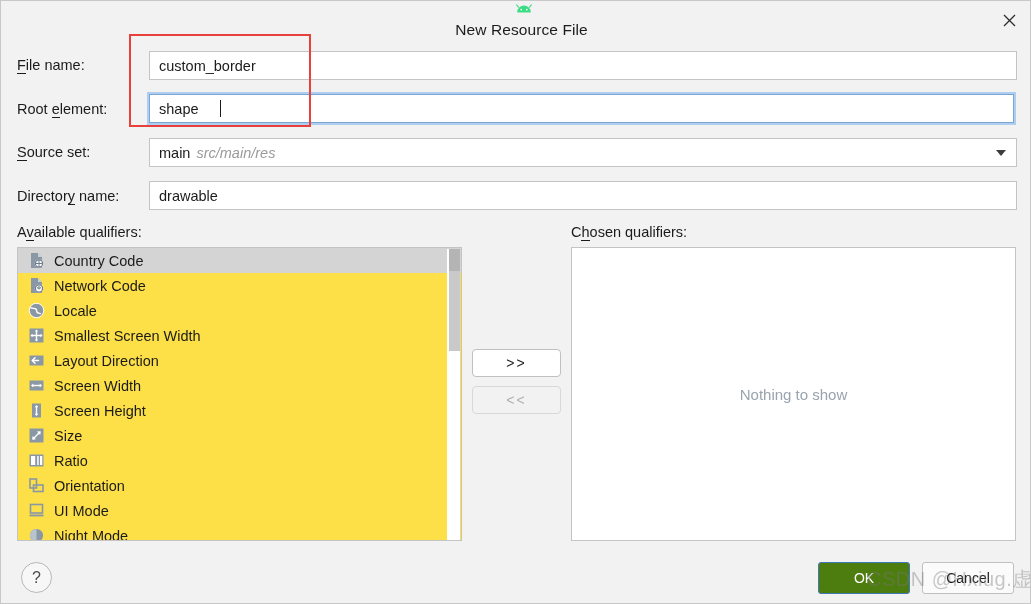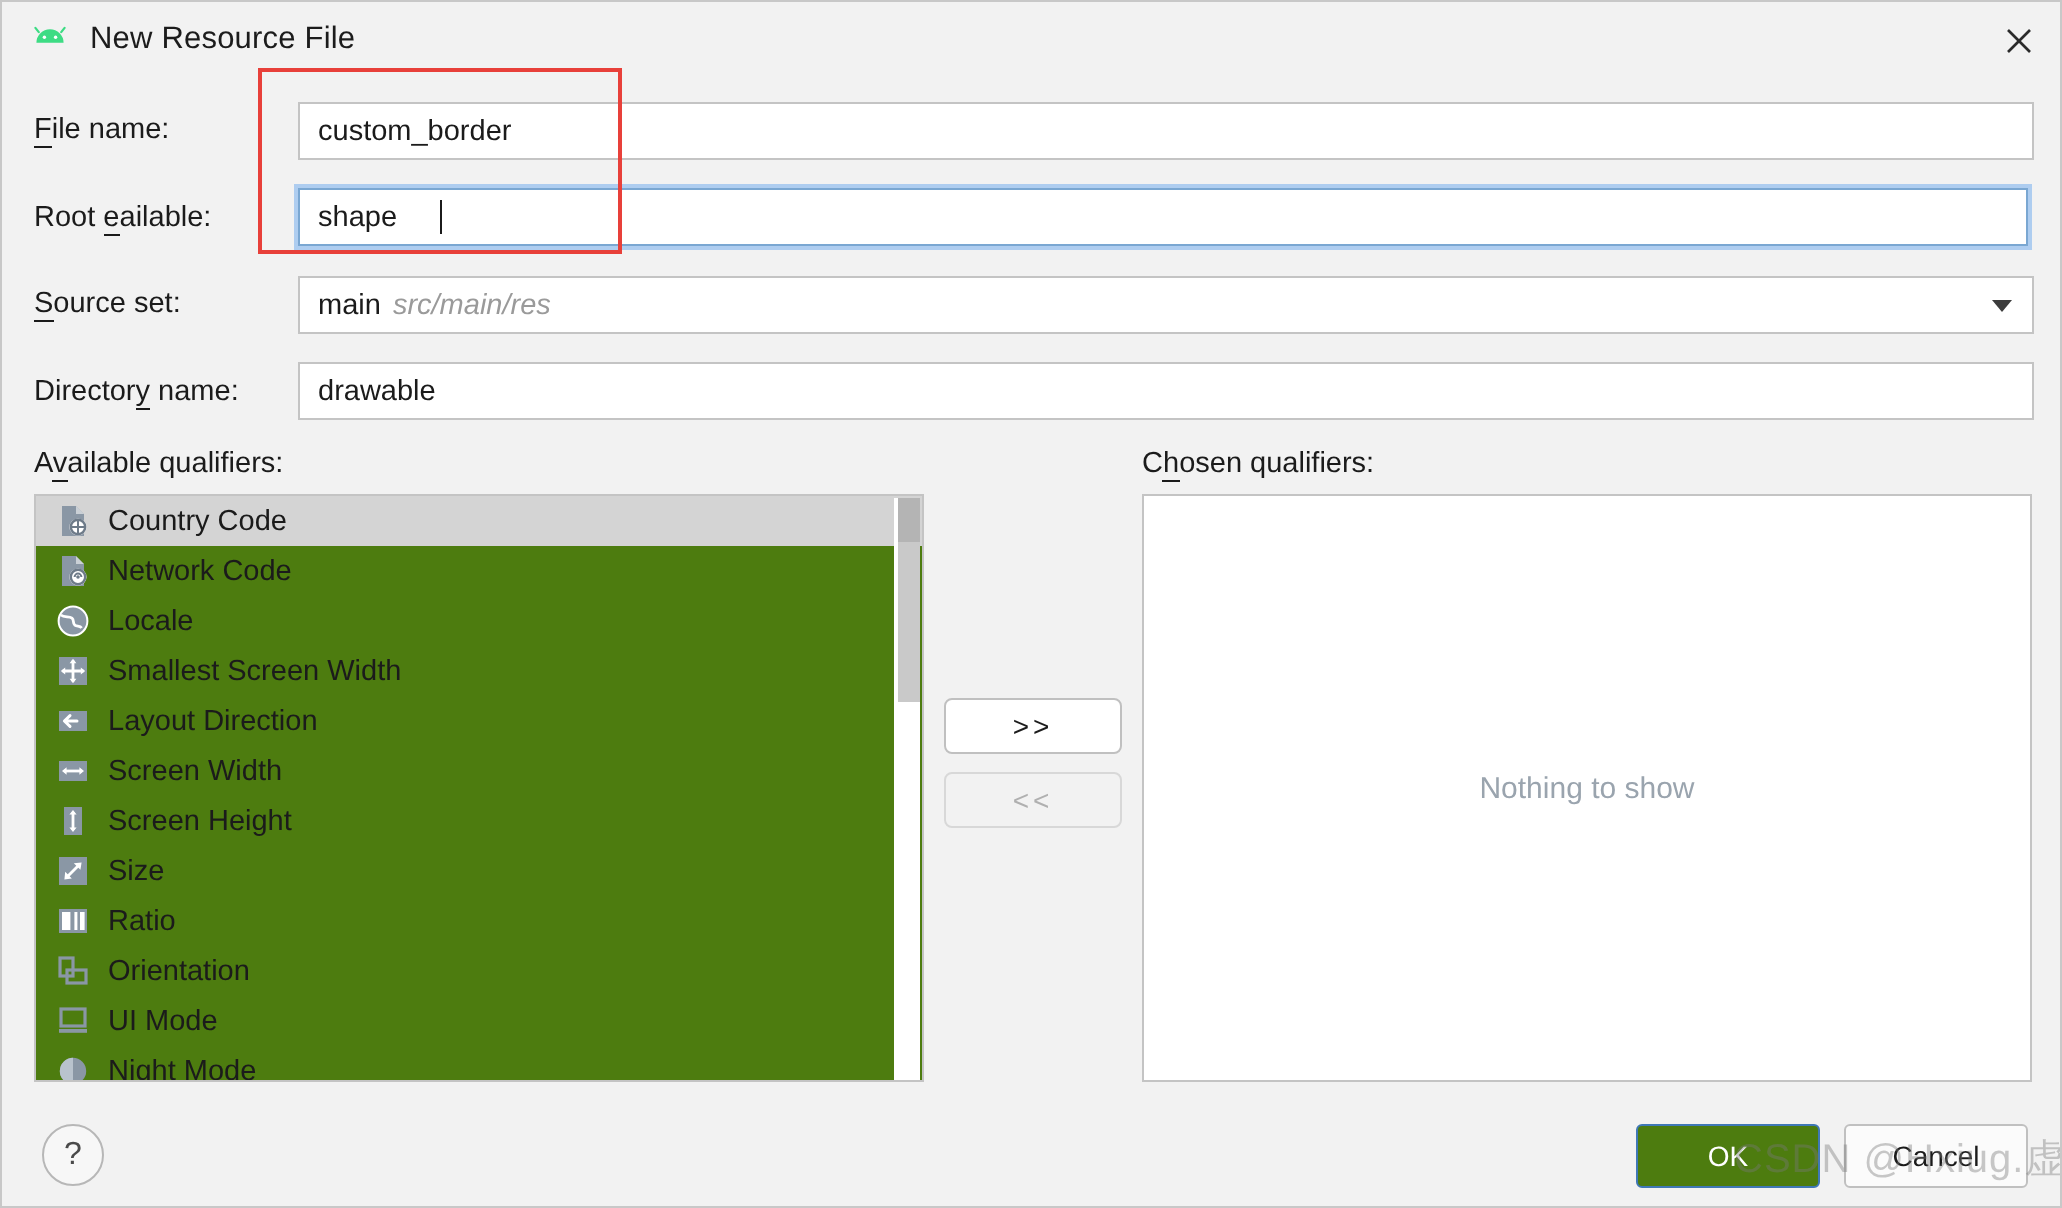--- a/index.html
+++ b/index.html
@@ -22,20 +22,21 @@
 
   
   #titlebar {
     position: absolute;
     left: 0; top: 0;
     width: 1031px;
     height: 38px;
     background: #f2f2f2;
     display: flex;
     align-items: center;
+    flex-direction: column;
   }
   #android-icon {
     margin-left: 14px;
     width: 20px;
     height: 20px;
     display: block;
   }
   #title-text {
     margin-left: 10px;
     font-size: 15.5px;
@@ -111,21 +112,21 @@
     color: #1b1b1b;
   }
 
   
   #avail-list {
     position: absolute;
     left: 16px; top: 246px;
     width: 445px; height: 294px;
     box-sizing: border-box;
     border: 1px solid #c4c4c4;
-    background: #4d7c0f;
+    background: #fde047;
     overflow: hidden;
   }
   .qrow {
     height: 25px;
     display: flex;
     align-items: center;
     padding-left: 10px;
     font-size: 14.5px;
     color: #1b1b1b;
     box-sizing: border-box;
@@ -288,21 +289,21 @@
         <line x1="12" y1="1" x2="1" y2="12" stroke="#2b2b2b" stroke-width="1.3"></line>
       </svg>
     </div>
   </div>
 
   <div class="form-label" style="left:16px; top:56px;"><span class="mn">F</span><span>ile name:</span></div>
   <div class="field plain" style="left:148px; top:50px; width:868px; height:29px;">
     <span>custom_border</span>
   </div>
 
-  <div class="form-label" style="left:16px; top:100px;"><span>Root </span><span class="mn">e</span><span>ailable:</span></div>
+  <div class="form-label" style="left:16px; top:100px;"><span>Root </span><span class="mn">e</span><span>lement:</span></div>
   <div class="field focused" style="left:148px; top:93px; width:865px; height:29px;">
     <span>shape</span>
       <span class="caret"></span>
   </div>
 
   <div class="form-label" style="left:16px; top:143px;"><span class="mn">S</span><span>ource set:</span></div>
   <div class="field combo" style="left:148px; top:137px; width:868px; height:29px;">
     <span class="src-main">main</span>
     <span class="src-path">src/main/res</span>
     <span class="combo-arrow"></span>

